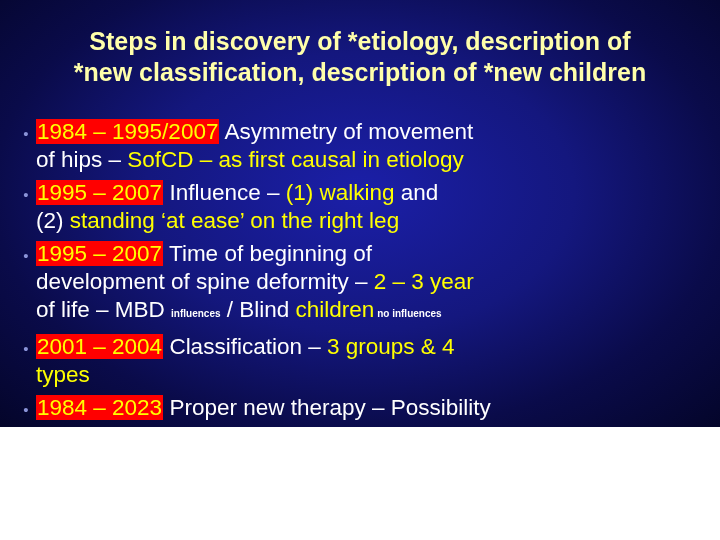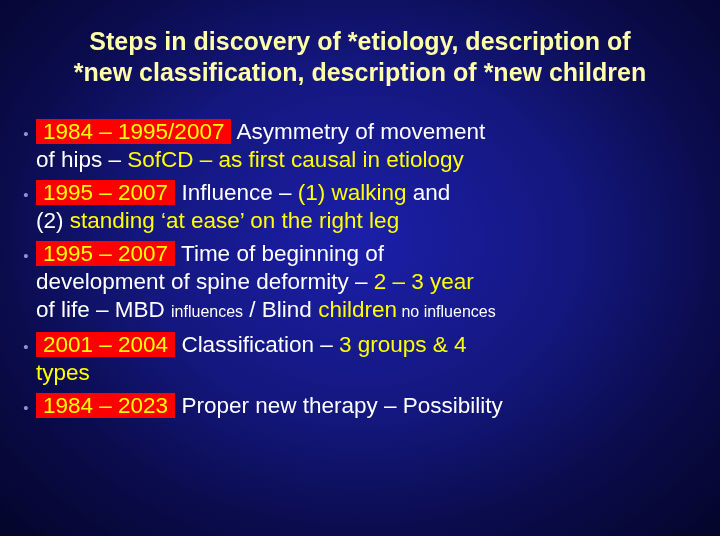--- a/index.html
+++ b/index.html
@@ -8,21 +8,21 @@
   }
   body {
     width: 720px;
     height: 540px;
     overflow: hidden;
     font-family: "Liberation Sans", sans-serif;
   }
   .slide {
     position: relative;
     width: 720px;
-    height: 536px;
+    height: 427px;
     background: radial-gradient(ellipse at 50% 45%, #1b1fa8 0%, #14177e 42%, #0a0b4a 72%, #04052a 100%);
     box-sizing: border-box;
     overflow: hidden;
   }
   .title {
     position: absolute;
     left: 18px;
     top: 26px;
     width: 684px;
     text-align: center;
@@ -56,30 +56,31 @@
     flex: 1 1 auto;
     font-size: 22.5px;
     line-height: 28px;
     color: #ffffff;
     text-align: left;
   }
   .hl {
     background: #ff0000;
     color: #ffff00;
     font-weight: normal;
-    padding: 0 7px;
+    padding: 0 1px;
   }
   .yel {
     color: #ffff00;
   }
   .wht {
     color: #ffffff;
   }
   .small {
-    font-size: 16px;
+    font-size: 10px;
+    font-weight: bold;
   }
 </style>
 </head>
 <body>
 
 <div class="slide">
 
   <div class="title">
     <div>Steps in discovery of *etiology, description of</div>
     <div>*new classification, description of *new children</div>

